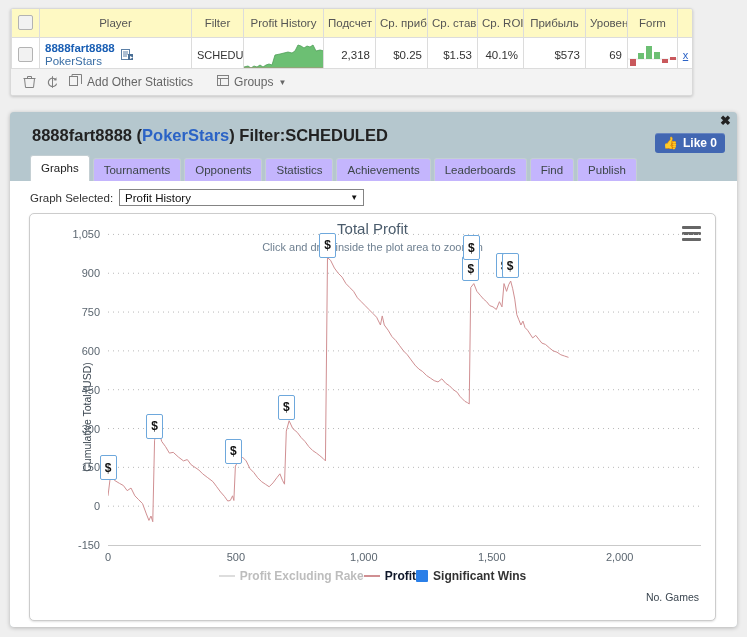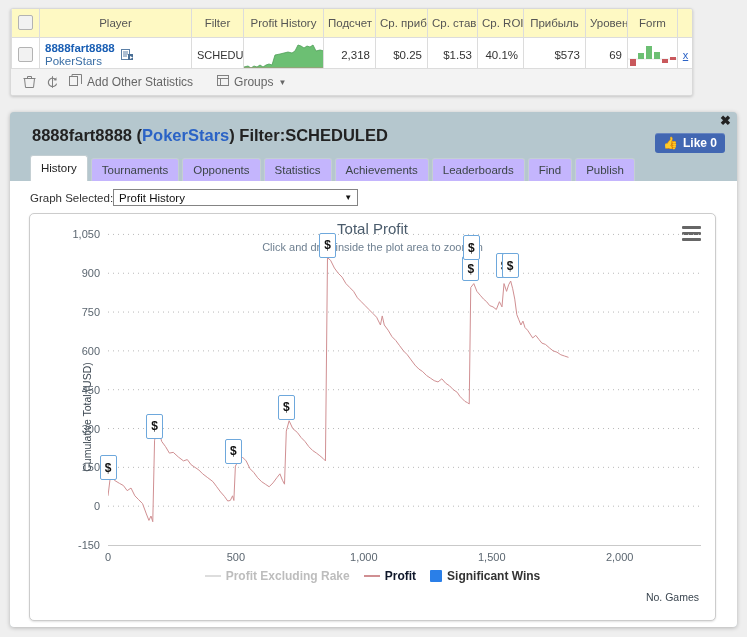--- a/index.html
+++ b/index.html
@@ -116,21 +116,21 @@
     border-color:#c4cfd3;
   }
 
   
   #panel-body{
     position:absolute;left:0;right:0;top:69px;bottom:0;
     background:#fff;
     border-radius:0 0 4px 4px;
   }
   #graph-select-row{
-    position:absolute;left:20px;top:8px;display:flex;align-items:center;
+    position:absolute;left:20px;top:8px;display:flex;align-items:center;gap:6px;
   }
   #graph-select-row .lbl{font-size:11.5px;color:#333;}
   .selectbox{
     width:245px;height:17px;border:1px solid #848484;background:#fff;
     font-size:11.5px;color:#111;display:flex;align-items:center;
     padding:0 2px 0 5px;box-sizing:border-box;cursor:pointer;
   }
   .selectbox .val{flex:1;}
   .selectbox .caret{font-size:8px;color:#111;padding-right:3px;}
 
@@ -179,21 +179,21 @@
   .dollar-marker{
     position:absolute;width:17px;height:25px;
     border:1.5px solid #6ea8dc;background:#fff;border-radius:2px;
     box-sizing:border-box;
     font-size:12px;font-weight:bold;color:#111;
     display:flex;align-items:center;justify-content:center;
     cursor:pointer;
   }
   #legend{
     position:absolute;left:0;right:0;top:355px;
-    display:flex;align-items:center;justify-content:center;gap:14px;
+    display:flex;align-items:center;justify-content:center;
     font-size:12px;
   }
   .lg{display:flex;align-items:center;gap:5px;cursor:pointer;}
   .lg .dash{width:16px;height:2px;display:inline-block;}
   .lg .sq{width:12px;height:12px;display:inline-block;border-radius:1px;}
   .lg.dim{color:#bdbdbd;}
   .lg .ltxt{font-weight:bold;}
   #x-axis-title{
     position:absolute;right:16px;top:377px;font-size:10.5px;color:#3b4650;
   }
@@ -335,21 +335,21 @@
   </div>
 
   <div id="close-btn">✖</div>
 
   <div id="like-btn">
     <span class="thumb">👍</span>
     <span>Like 0</span>
   </div>
 
   <div id="tabs">
-    <div class="tab active">History</div>
+    <div class="tab active">Graphs</div>
     <div class="tab">Tournaments</div>
     <div class="tab">Opponents</div>
     <div class="tab">Statistics</div>
     <div class="tab">Achievements</div>
     <div class="tab">Leaderboards</div>
     <div class="tab">Find</div>
     <div class="tab">Publish</div>
   </div>
 
   <div id="panel-body">

